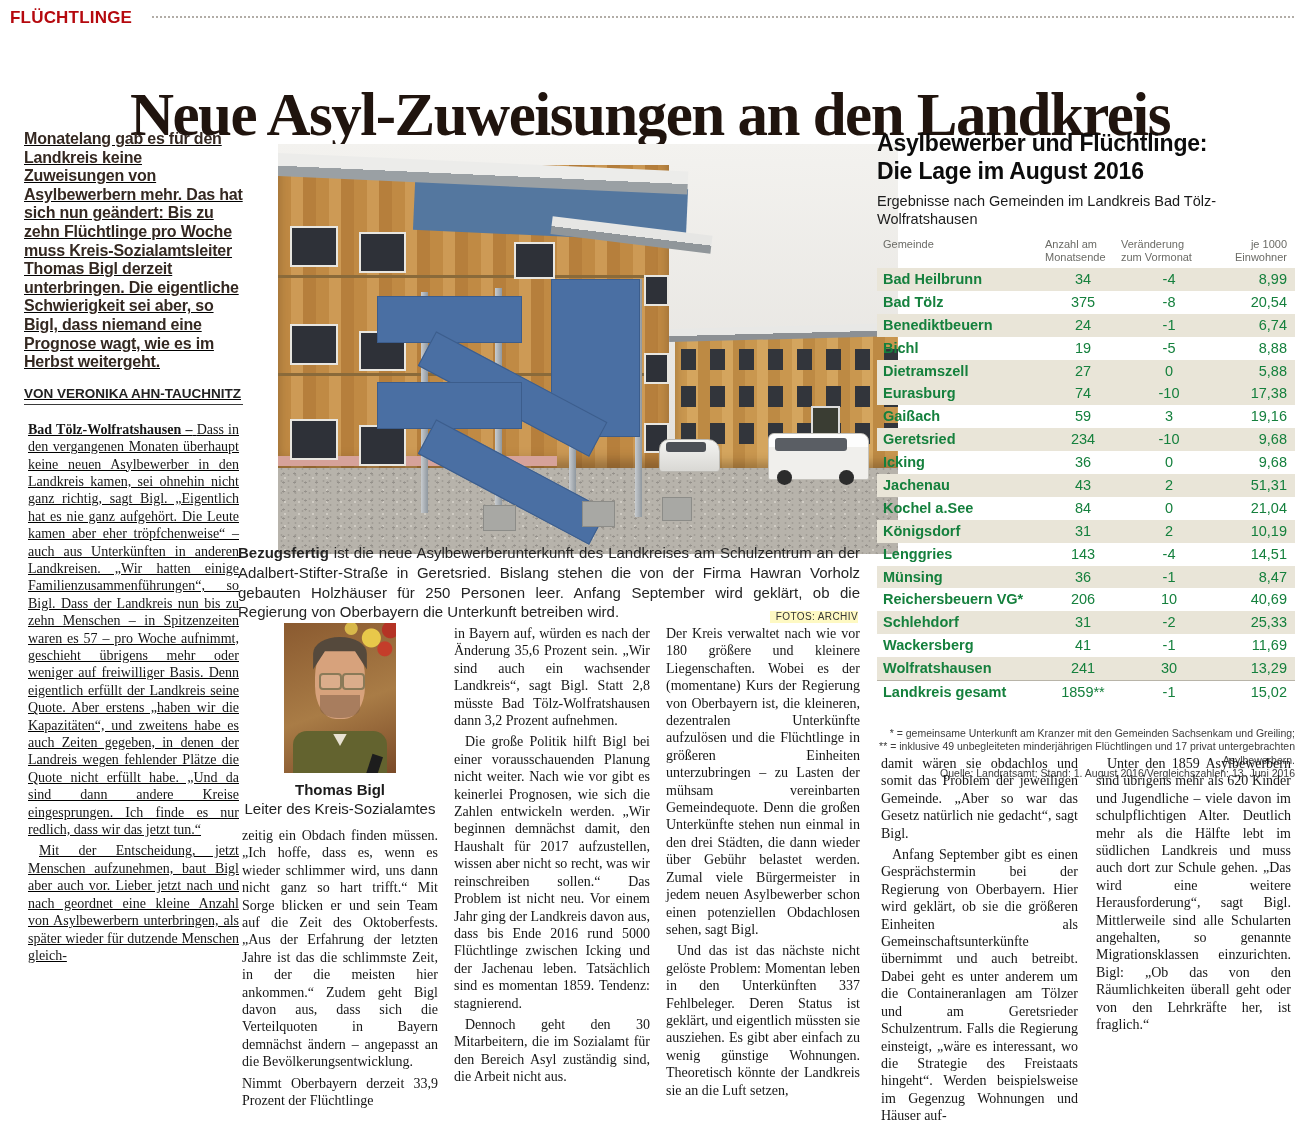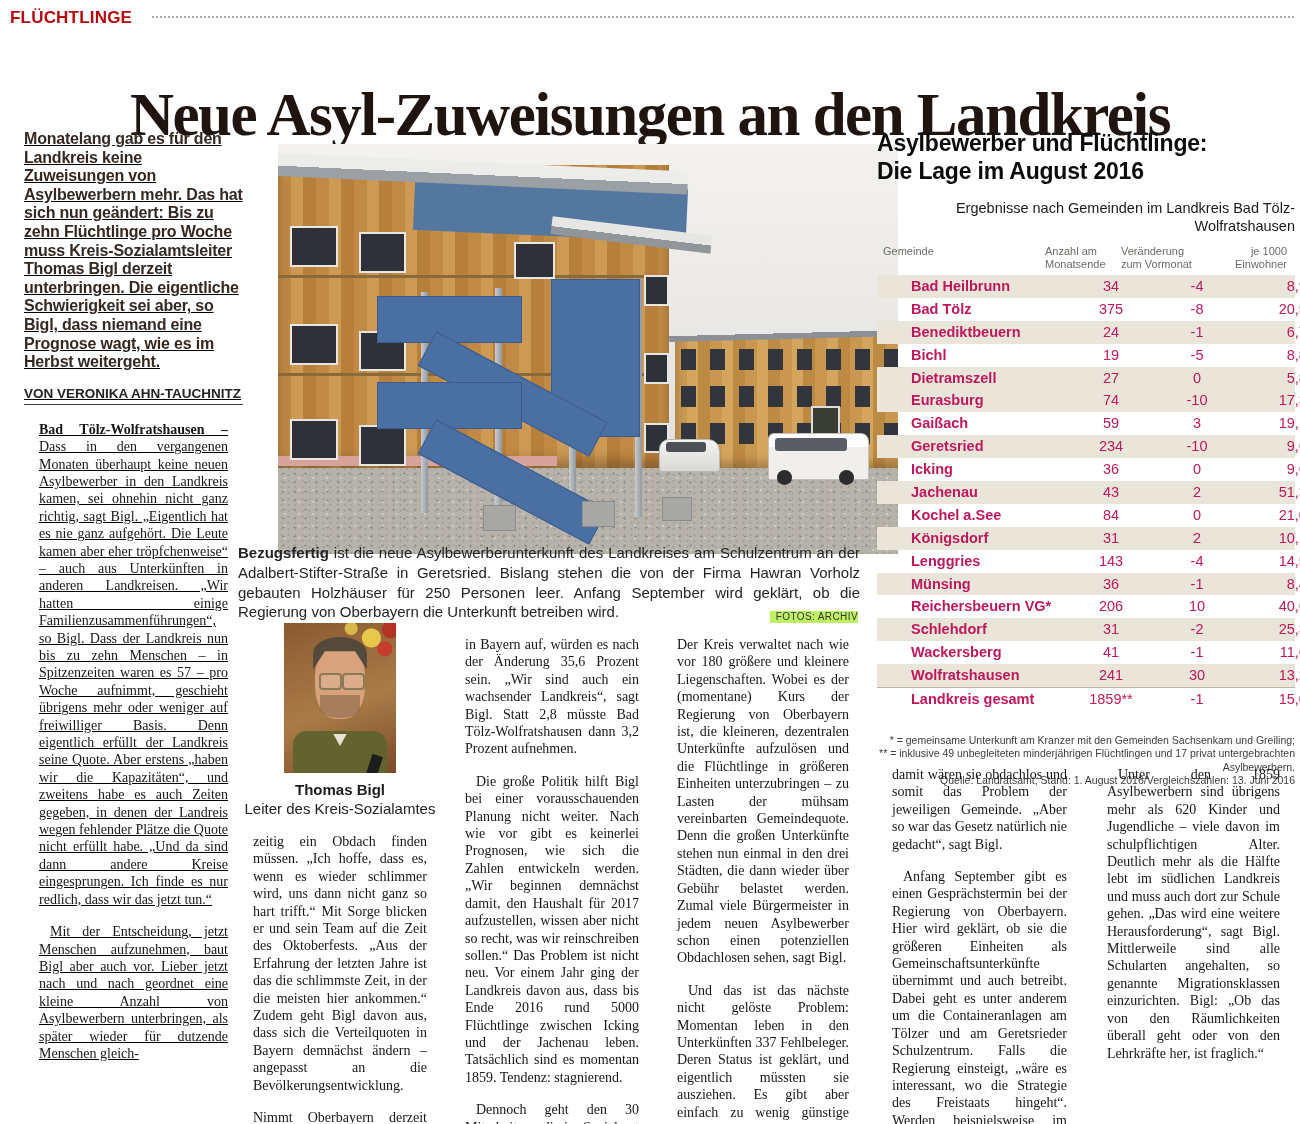--- a/index.html
+++ b/index.html
@@ -12,21 +12,21 @@
     color:#b5090e;letter-spacing:.2px;}
   .kicker-rule{position:absolute;left:152px;right:6px;top:16px;border-top:2px dotted #b2ada7;}
   .headline{position:absolute;left:20px;top:40px;width:1260px;text-align:center;
     font:700 61px/68px "Liberation Serif",serif;color:#20140e;letter-spacing:-1.5px;}
   
   .left-col{position:absolute;left:24px;top:130px;width:219px;height:994px;overflow:hidden;text-decoration:underline;}
   .intro{font:700 16px/18.6px "Liberation Sans",sans-serif;color:#342821;letter-spacing:-.2px;}
   .byline{margin-top:14px;padding-bottom:2px;border-bottom:1.5px solid #3a3a3a;
     font:700 13.5px/16px "Liberation Sans",sans-serif;color:#222;}
   .body-text{font:14px/17.4px "Liberation Serif",serif;color:#161616;text-align:justify;hyphens:auto;}
-  .body-text p{margin:15px;}
+  .body-text p{margin:4px;}
   .body-text p.indent{text-indent:11px;}
   .left-col .body-text{margin-top:16px;}
   .dateline{font-weight:700;}
   
   .main-photo{position:absolute;left:238px;top:128px;width:620px;height:410px;overflow:hidden;
     background:linear-gradient(#f3f2ef 0%,#e7e5e1 60%,#dcdad5 100%);}
   .ph{position:absolute;}
   .ground{left:0;right:0;top:77%;bottom:0;background:#b7b3ab;
     background-image:radial-gradient(#94908a 1px,transparent 1.5px),
                      radial-gradient(#d0ccc4 1px,transparent 1.5px),
@@ -59,21 +59,21 @@
   .wheel{background:#2c2c2c;border-radius:50%;}
   .car{left:61.5%;top:72%;width:9.5%;height:7.5%;background:linear-gradient(#f4f4f2,#d9d8d4);
     border-radius:10px 12px 3px 3px;border:1px solid #bcbab4;}
   .car-win{left:62.5%;top:72.6%;width:6.5%;height:2.6%;background:#4c5056;border-radius:3px;}
   .block{background:#a8a8a4;border:1px solid #8c8c88;}
   
   .photo-caption{position:absolute;left:238px;top:543px;width:622px;height:86px;
     font:15px/19.8px "Liberation Sans",sans-serif;color:#242424;text-align:justify;}
   .photo-caption .lead{font-weight:700;}
   .photo-credit{position:absolute;right:2px;bottom:6px;font:10px/12px "Liberation Sans",sans-serif;
-    color:#333;letter-spacing:.4px;background:#bef264;padding-left:6px;}
+    color:#333;letter-spacing:.4px;background:#fef9c3;padding-left:6px;}
   
   .mid-col{position:absolute;top:621px;height:503px;overflow:hidden;}
   #col2{left:238px;width:204px;}
   #col3{left:450px;width:204px;}
   #col4{left:662px;width:202px;}
   .portrait-fig{width:112px;height:150px;margin:2px auto 7px;position:relative;overflow:hidden;
     background:linear-gradient(160deg,#8a5a30 0%,#a97c46 55%,#7a4a28 100%);}
   .pp{position:absolute;}
   .pp-art{left:0;top:0;right:0;height:45%;
     background:radial-gradient(circle at 78% 22%,#e8c84a 0 9px,transparent 10px),
@@ -87,29 +87,29 @@
     clip-path:polygon(0 100%,0 30%,20% 0,80% 0,100% 30%,100% 100%,78% 45%,22% 45%);}
   .pp-glasses{left:31%;top:33%;width:17%;height:9%;border:2px solid #8a7a58;border-radius:4px;background:rgba(255,255,255,.12);}
   .pp-glasses2{left:52%;top:33%;width:17%;height:9%;border:2px solid #8a7a58;border-radius:4px;background:rgba(255,255,255,.12);}
   .pp-beard{left:32%;top:48%;width:36%;height:15%;background:rgba(130,95,70,.55);border-radius:0 0 45% 45%;}
   .pp-mic{left:76%;top:88%;width:10%;height:14%;background:#1d1d1d;transform:rotate(18deg);}
   .portrait-name{text-align:center;font:700 15px/19px "Liberation Sans",sans-serif;color:#1c1c1c;}
   .portrait-role{text-align:center;font:15px/19px "Liberation Sans",sans-serif;color:#222;margin-bottom:9px;}
   
   .table-panel{position:absolute;left:877px;top:130px;width:418px;height:614px;}
   .table-title{font:700 23px/27.5px "Liberation Sans",sans-serif;color:#0c0c0c;letter-spacing:-.2px;}
-  .table-subtitle{margin-top:14px;font:14.5px/18px "Liberation Sans",sans-serif;color:#1b1b1b;text-align:right;}
+  .table-subtitle{margin-top:7px;font:14.5px/18px "Liberation Sans",sans-serif;color:#1b1b1b;}
   .t-head{display:grid;grid-template-columns:168px 76px 96px 78px;margin-top:10px;
     font:11px/13px "Liberation Sans",sans-serif;color:#6b6b66;}
   .t-head .c1{text-align:left;padding-left:6px;}
   .t-head .c2,.t-head .c3{text-align:left;}
   .t-head .c4{text-align:right;padding-right:8px;}
   .t-body{margin-top:4px;}
   .t-row{display:grid;grid-template-columns:168px 76px 96px 78px;height:22.9px;align-items:center;
-    font:14.5px/22.9px "Liberation Sans",sans-serif;color:#be185d;padding-left:28px;}
+    font:14.5px/22.9px "Liberation Sans",sans-serif;color:#15803d;}
   .t-row .name{font-weight:700;padding-left:6px;text-align:left;white-space:nowrap;}
   .t-row .num{text-align:center;}
   .t-row .per{text-align:right;padding-right:8px;}
   .t-row.row-odd{background:#e9e5d8;}
   .t-row.row-total{border-top:1px solid #b8b4a8;}
   .footnotes{margin-top:23px;font:10.5px/13.5px "Liberation Sans",sans-serif;color:#3c3c3c;text-align:right;}
   
   .low-col{position:absolute;top:751px;height:373px;overflow:hidden;}
   #col5{left:877px;width:205px;}
   #col6{left:1092px;width:203px;}

